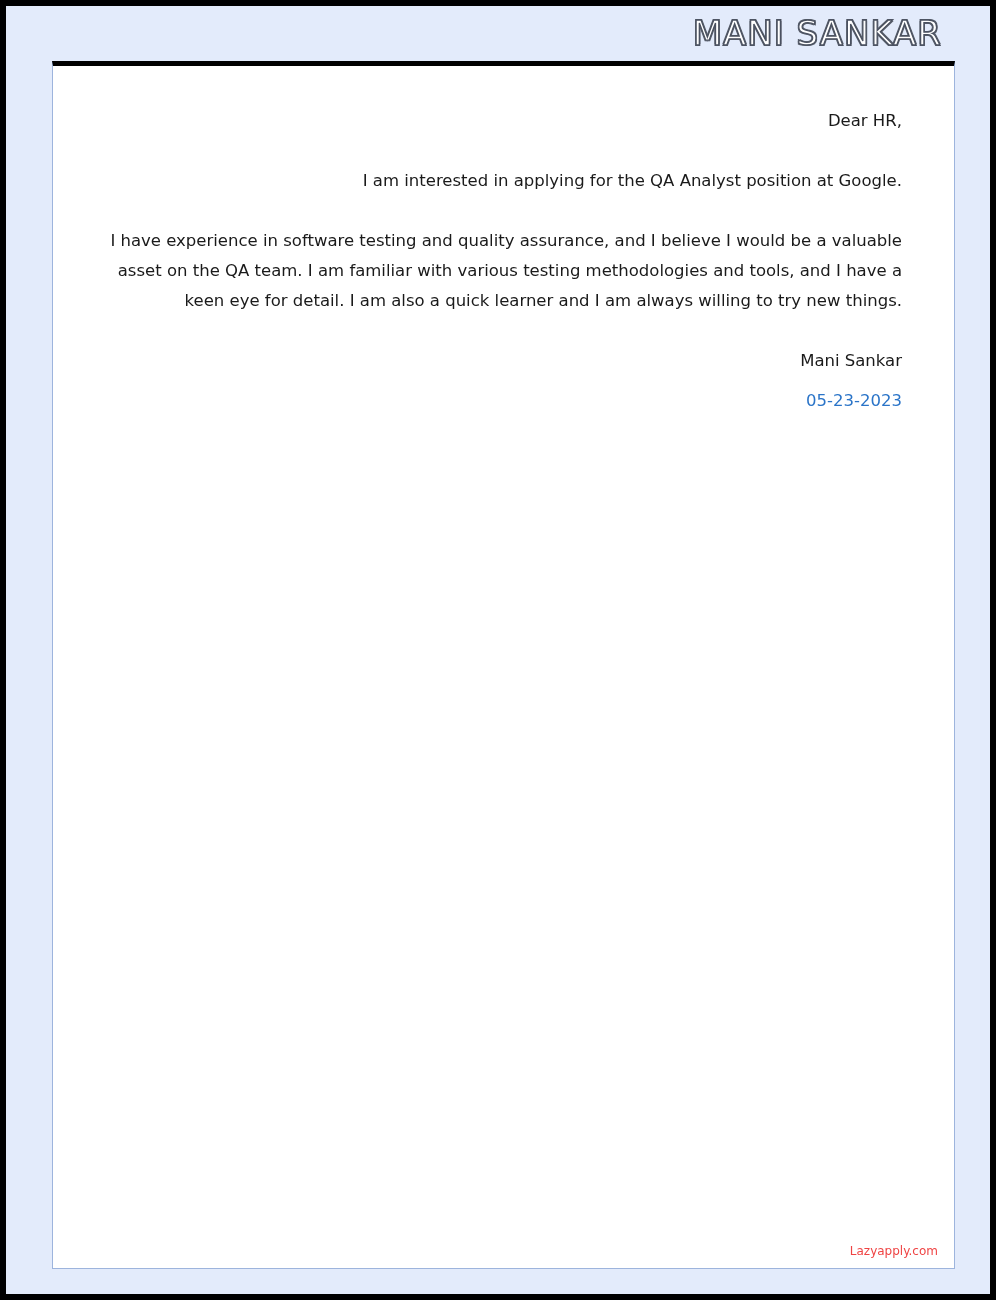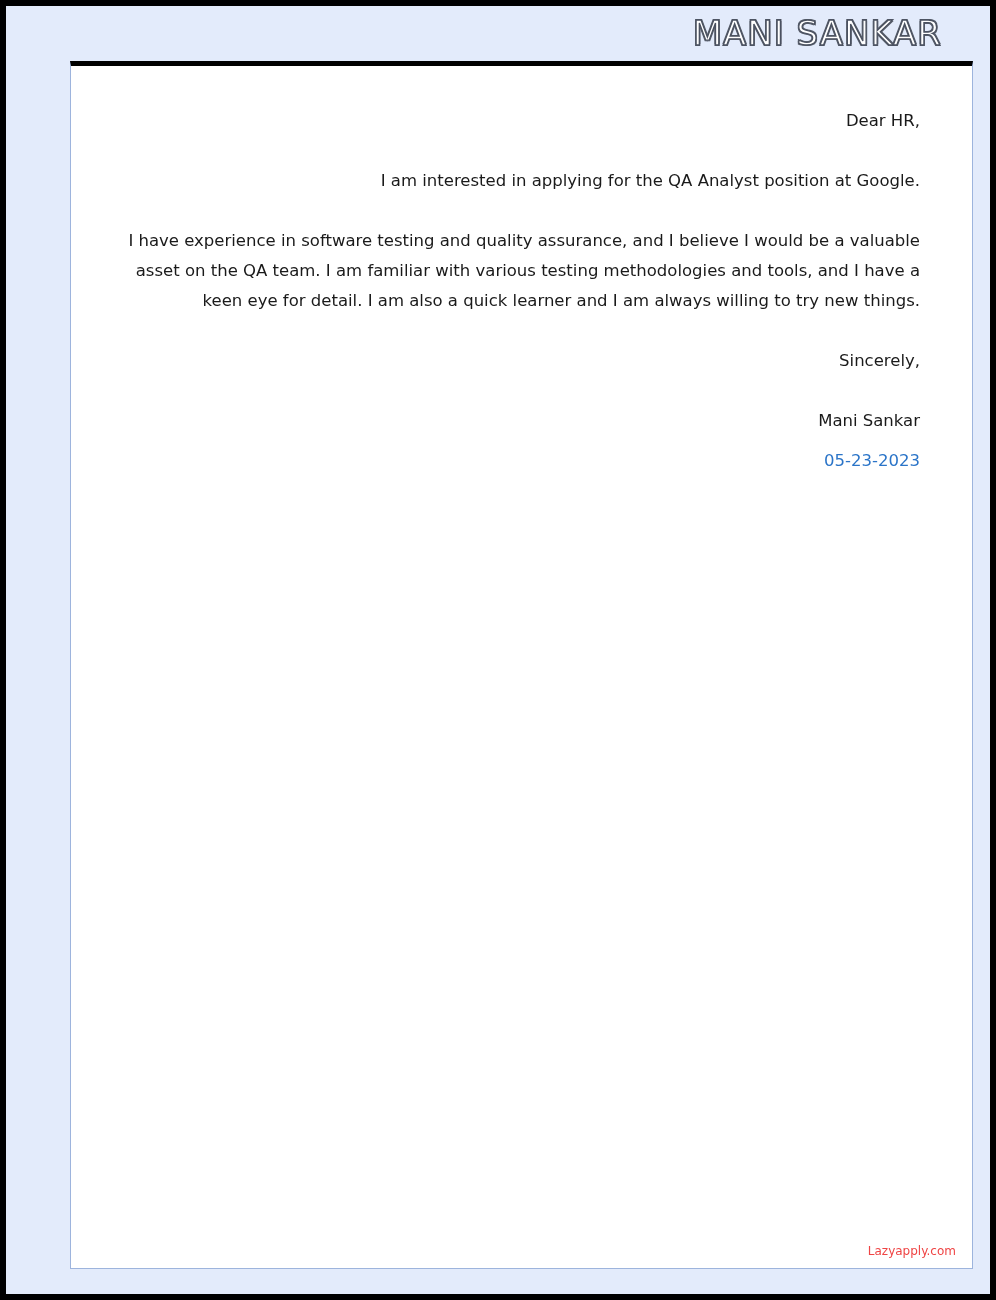--- a/index.html
+++ b/index.html
@@ -46,21 +46,21 @@
        1px -1px 0 #5a606c,
       -1px  1px 0 #5a606c,
        1px  1px 0 #5a606c;
     font-weight: 400;
     line-height: 40px;
     white-space: nowrap;
   }
   .sheet {
     position: absolute;
     top: 55px;
-    left: 64px;
+    left: 46px;
     width: 903px;
     height: 1208px;
     background: #ffffff;
     border-top: 5px solid #000000;
     border-left: 1px solid #9db4dd;
     border-right: 1px solid #9db4dd;
     border-bottom: 1px solid #9db4dd;
     box-sizing: border-box;
   }
   .letter-body {
@@ -108,21 +108,20 @@
     <div class="letter-body">
 
       <p class="para">Dear HR,</p>
 
       <p class="para">I am interested in applying for the QA Analyst position at Google.</p>
 
       <p class="para">I have experience in software testing and quality assurance, and I believe I would be a valuable asset on the QA team. I am familiar with various testing methodologies and tools, and I have a keen eye for detail. I am also a quick learner and I am always willing to try new things.</p>
 
 
 
-      <p class="para">Sincerely,</p>
 
       <p class="para signature-name">Mani Sankar</p>
 
       <p class="date">05-23-2023</p>
 
     </div>
 
     <div class="footer-brand">Lazyapply.com</div>
 
   </div>

